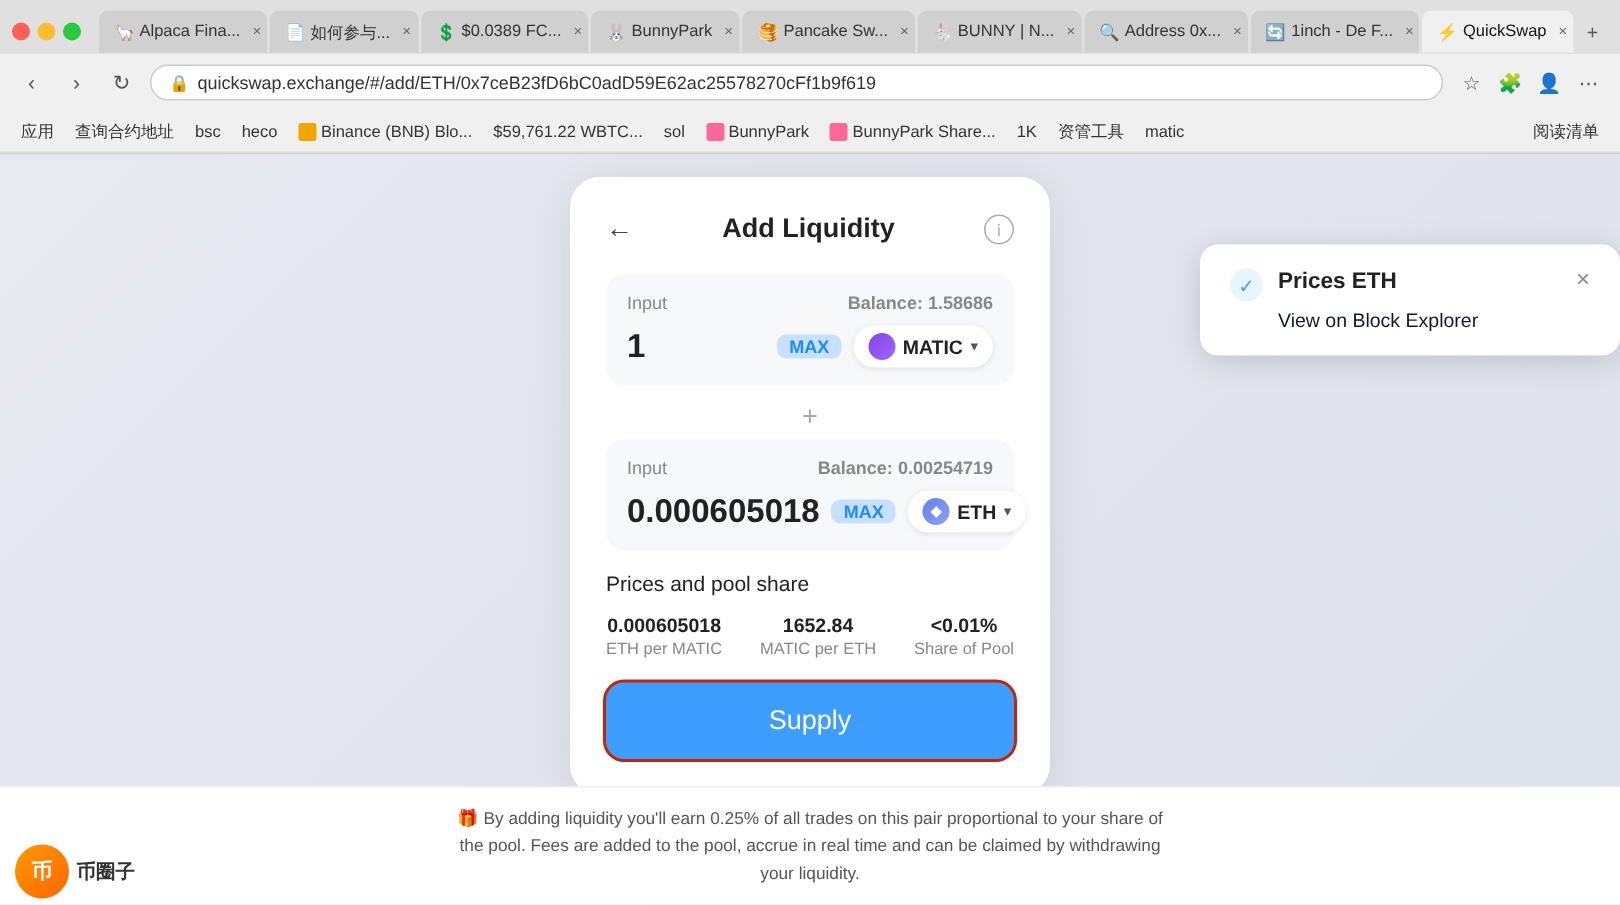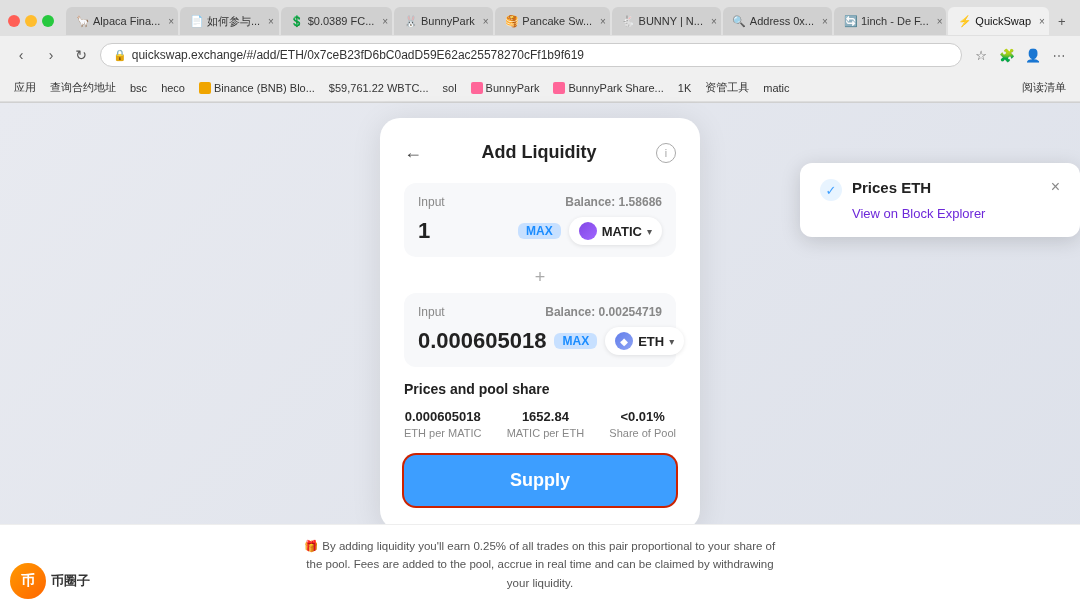--- a/index.html
+++ b/index.html
@@ -245,21 +245,21 @@
       color: #aaa;
       margin: 5px 0;
     }
 
     
     .prices-section {
       margin-top: 14px;
     }
     .prices-label {
       font-size: 14px;
-      font-weight: 700;
+      font-weight: 400;
       color: #222;
       margin-bottom: 12px;
     }
     .prices-grid {
       display: flex;
       justify-content: space-between;
       text-align: center;
       margin-bottom: 16px;
     }
     .price-item {}
@@ -276,21 +276,21 @@
 
     
     .supply-btn {
       width: 100%;
       background: #3d9eff;
       color: white;
       border: none;
       border-radius: 12px;
       padding: 15px;
       font-size: 18px;
-      font-weight: 700;
+      font-weight: 400;
       cursor: pointer;
       box-shadow: 0 0 0 2px #cc2200;
       position: relative;
     }
 
     
     .notification {
       position: absolute;
       right: 0;
       top: 60px;
@@ -327,21 +327,21 @@
       font-size: 13px;
       flex-shrink: 0;
     }
     .notif-title {
       font-size: 15px;
       font-weight: 700;
       color: #222;
     }
     .notif-link {
       font-size: 13px;
-      color: #6d28d9;
+      color: #0f172a;
       cursor: pointer;
       margin-left: 32px;
     }
 
     
     .bottom-info {
       position: absolute;
       bottom: 0;
       left: 0;
       right: 0;

